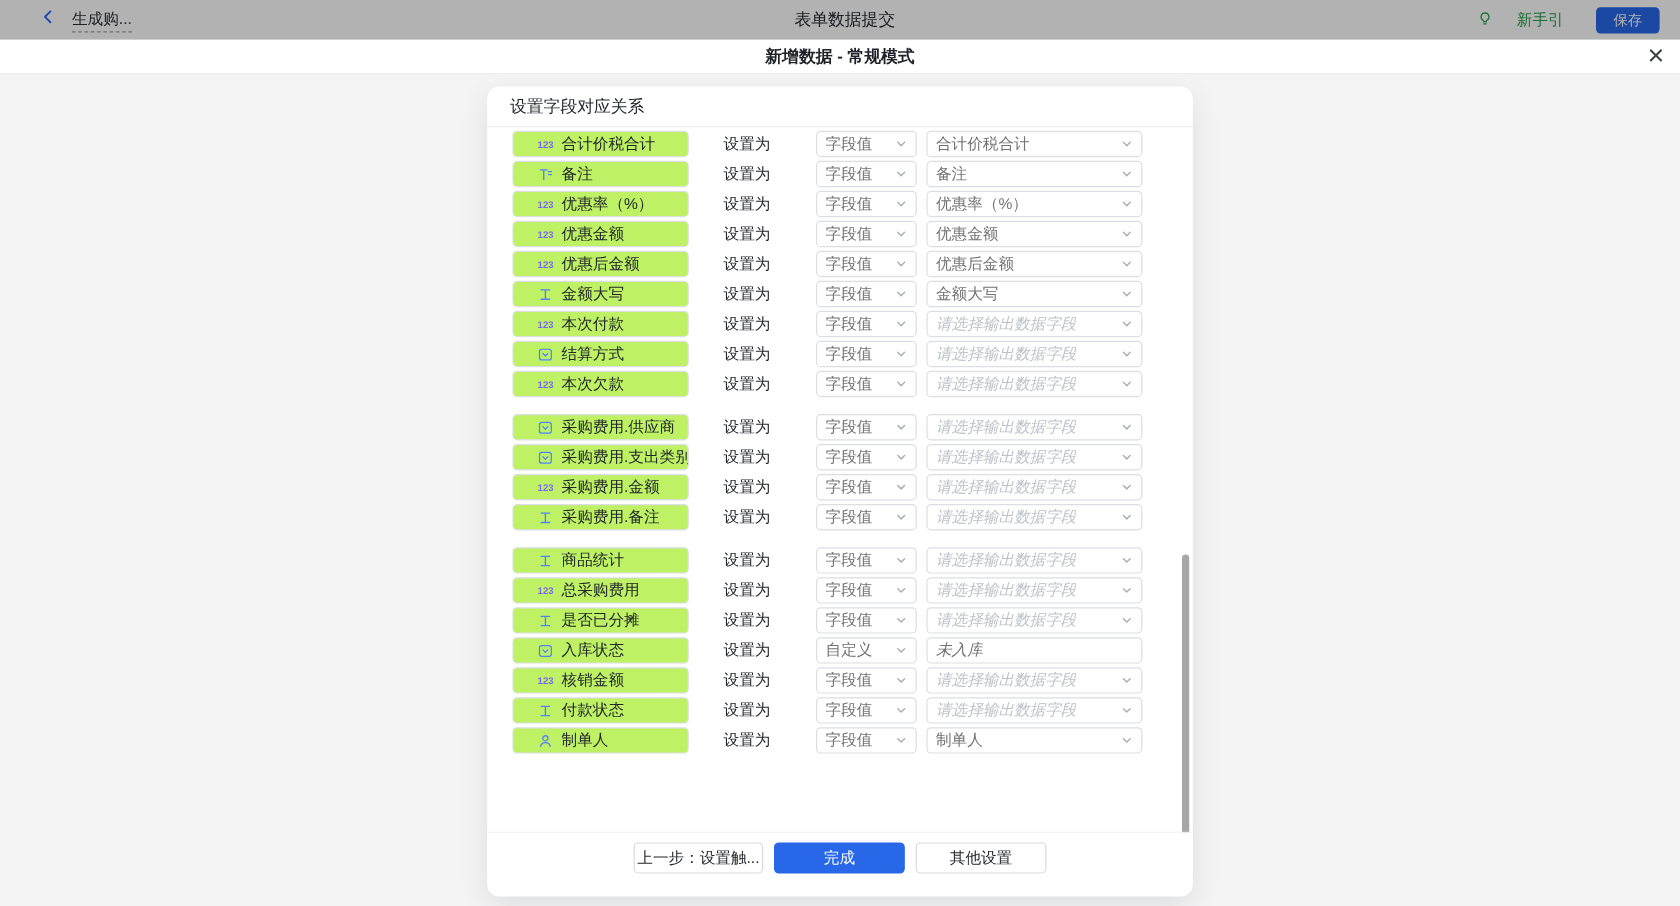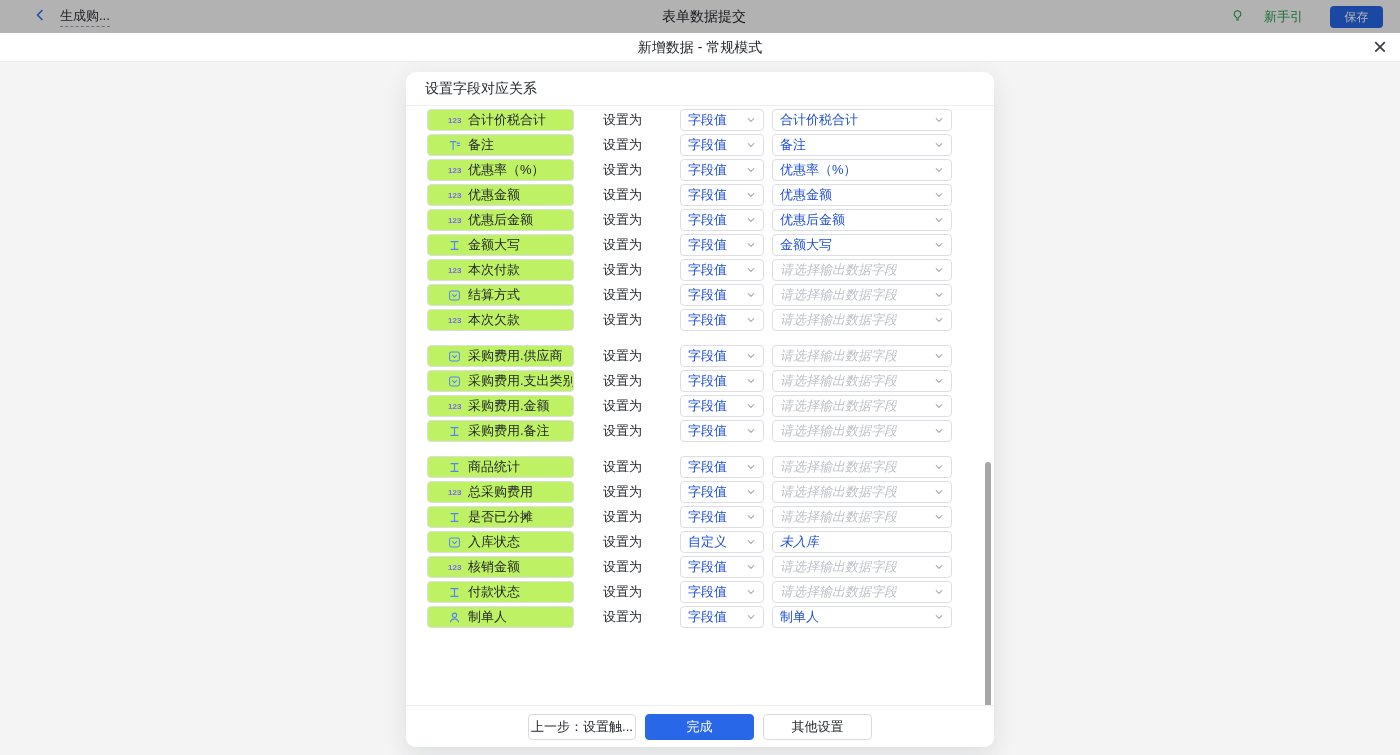--- a/index.html
+++ b/index.html
@@ -15,21 +15,21 @@
   .back-label { margin-left:13px; font-size:13px; color:#2a2d33; border-bottom:1px dashed #9ca0a6; padding-bottom:1px; }
   .tb-title { position:absolute; left:4px; width:1400px; text-align:center; font-size:14px; color:#25282e; font-weight:500; }
   .guide { position:absolute; right:97px; top:0; height:33px; display:flex; align-items:center; gap:20px;
     color:#27a44e; font-size:13px; cursor:pointer; }
   .save-btn { position:absolute; right:17px; top:6px; width:53px; height:22px; background:#2767e8; color:#fff;
     font-size:12px; border:none; border-radius:4px; display:flex; align-items:center; justify-content:center; cursor:pointer; }
 
   
   .modalbar { position:absolute; top:33px; left:0; width:1400px; height:29px; background:#fff;
     border-bottom:1px solid #e9eaec; z-index:1; }
-  .mb-title { position:absolute; left:0; width:1400px; text-align:center; line-height:28px; font-size:14px; color:#1f2329; font-weight:400; }
+  .mb-title { position:absolute; left:0; width:1400px; text-align:center; line-height:28px; font-size:14px; color:#1f2329; font-weight:700; }
   .mb-close { position:absolute; right:13px; top:-1px; font-size:24px; font-weight:300; color:#3c4046; cursor:pointer; line-height:30px; }
 
   .page-body { position:absolute; top:62px; left:0; width:1400px; height:693px; background:#f4f4f5; z-index:0; }
 
   
   .card { position:absolute; left:406px; top:72px; width:588px; height:675px; background:#fff;
     border-radius:10px; box-shadow:0 8px 24px rgba(31,35,41,.10); z-index:3; }
   .card-header { height:34px; line-height:33px; padding-left:19px; font-size:14px; color:#1f2329; font-weight:500;
     border-bottom:1px solid #eceef0; }
   .scroll { position:absolute; top:34px; left:0; right:0; bottom:42px; overflow:hidden; }
@@ -39,29 +39,29 @@
   .fieldbox { width:147px; height:22px; border:1px solid #dcdee3; border-radius:4px; background:#bef264;
     display:flex; align-items:center; padding-left:20px; overflow:hidden; }
   .ficon { width:17px; display:flex; align-items:center; color:#4e83fd; flex:none; }
   .num123 { font-size:8px; font-weight:700; color:#7b67f0; letter-spacing:0; }
   .flabel { font-size:13px; color:#23262b; margin-left:3px; white-space:nowrap; }
   .setas { margin-left:29px; width:39px; font-size:13px; color:#23262b; font-weight:500; flex:none; }
   .dd { height:22px; border:1px solid #dcdee3; border-radius:4px; background:#fff; cursor:pointer;
     display:flex; align-items:center; justify-content:space-between; padding:0 7px; flex:none; }
   .dd1 { margin-left:38px; width:84px; }
   .dd2 { margin-left:8px; width:180px; }
-  .ddtext { font-size:13px; color:#1d4ed8; white-space:nowrap; overflow:hidden; }
+  .ddtext { font-size:13px; color:#737373; white-space:nowrap; overflow:hidden; }
   .ph .ddtext { color:#bdc2c9;font-style:italic; }
   .textinput { cursor:text;font-style:italic; }
   .chev { display:flex; align-items:center; flex:none; margin-left:4px; }
 
   .scroll-thumb { position:absolute; right:3px; top:356px; width:6px; height:246px; background:#a7a7a7;
     border-radius:3px; cursor:pointer; }
 
-  .card-footer { position:absolute; left:0; right:0; bottom:0; height:42px; border-top:1px solid #eceef0;
+  .card-footer { position:absolute; left:0; right:0; bottom:12px; height:42px; border-top:1px solid #eceef0;
     display:flex; align-items:center; justify-content:center; gap:9px; background:#fff; border-radius:0 0 10px 10px; }
   .btn { height:26px; border:1px solid #d8dade; border-radius:4px; background:#fff; font-size:13px; color:#23262b;
     display:flex; align-items:center; justify-content:center; cursor:pointer; white-space:nowrap; }
   .btn-prev { width:108px; }
   .btn-done { width:109px; background:#2767e8; border-color:#2767e8; color:#fff; }
   .btn-other { width:109px; }
 </style>
 </head>
 <body>
 

